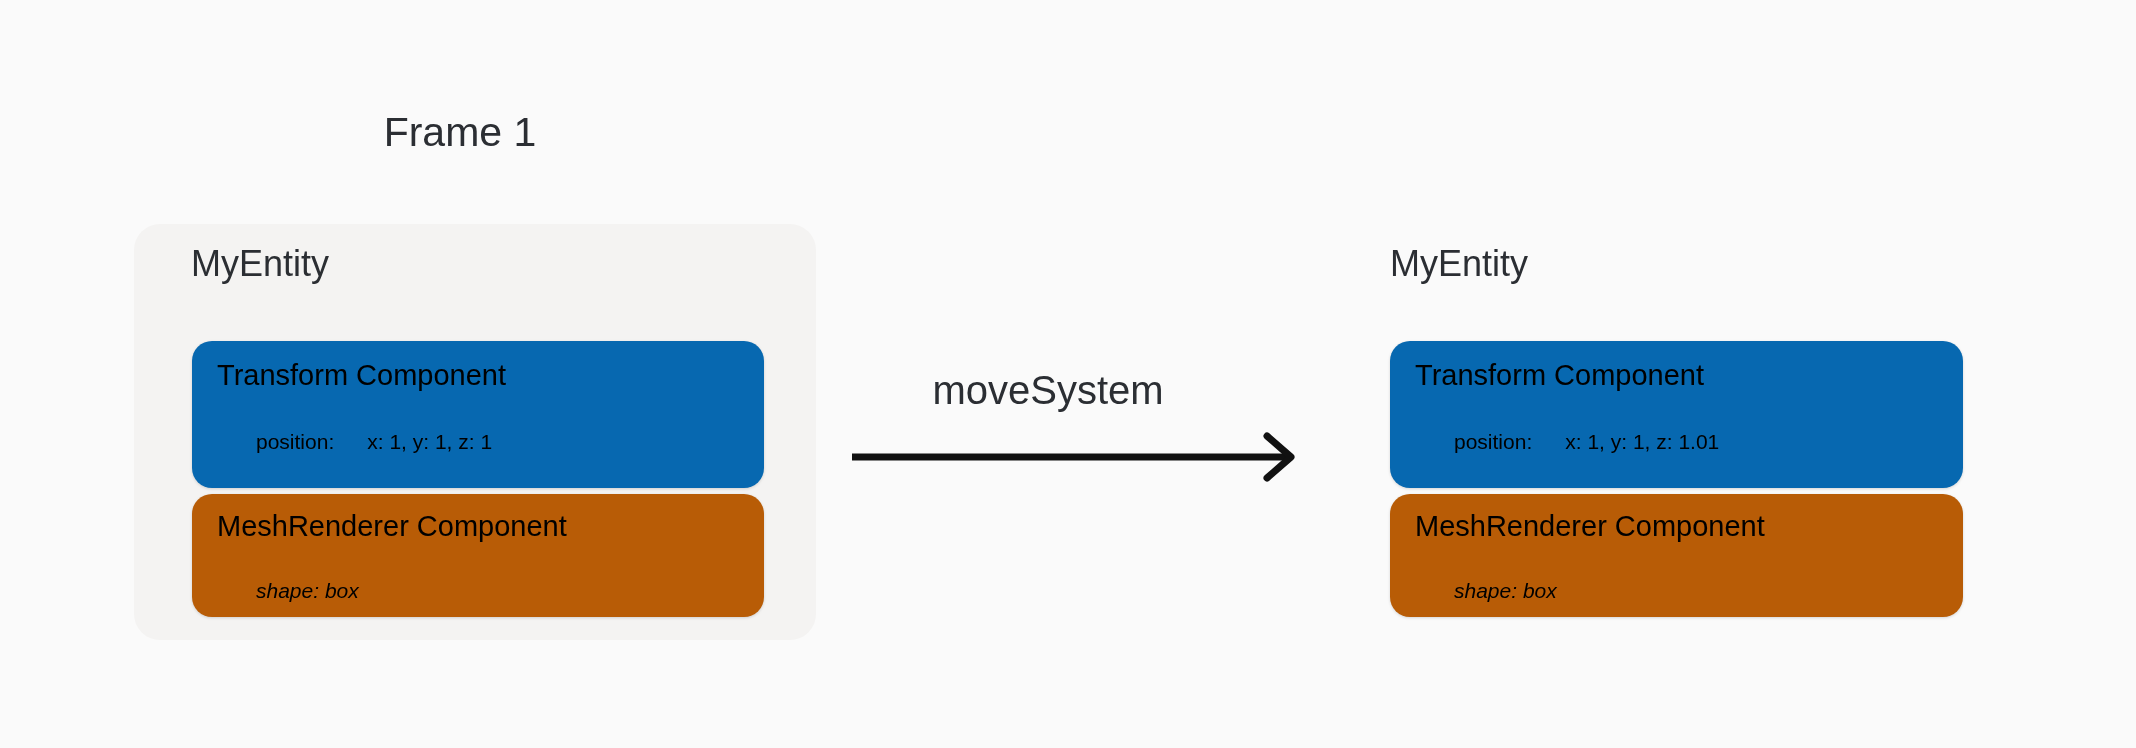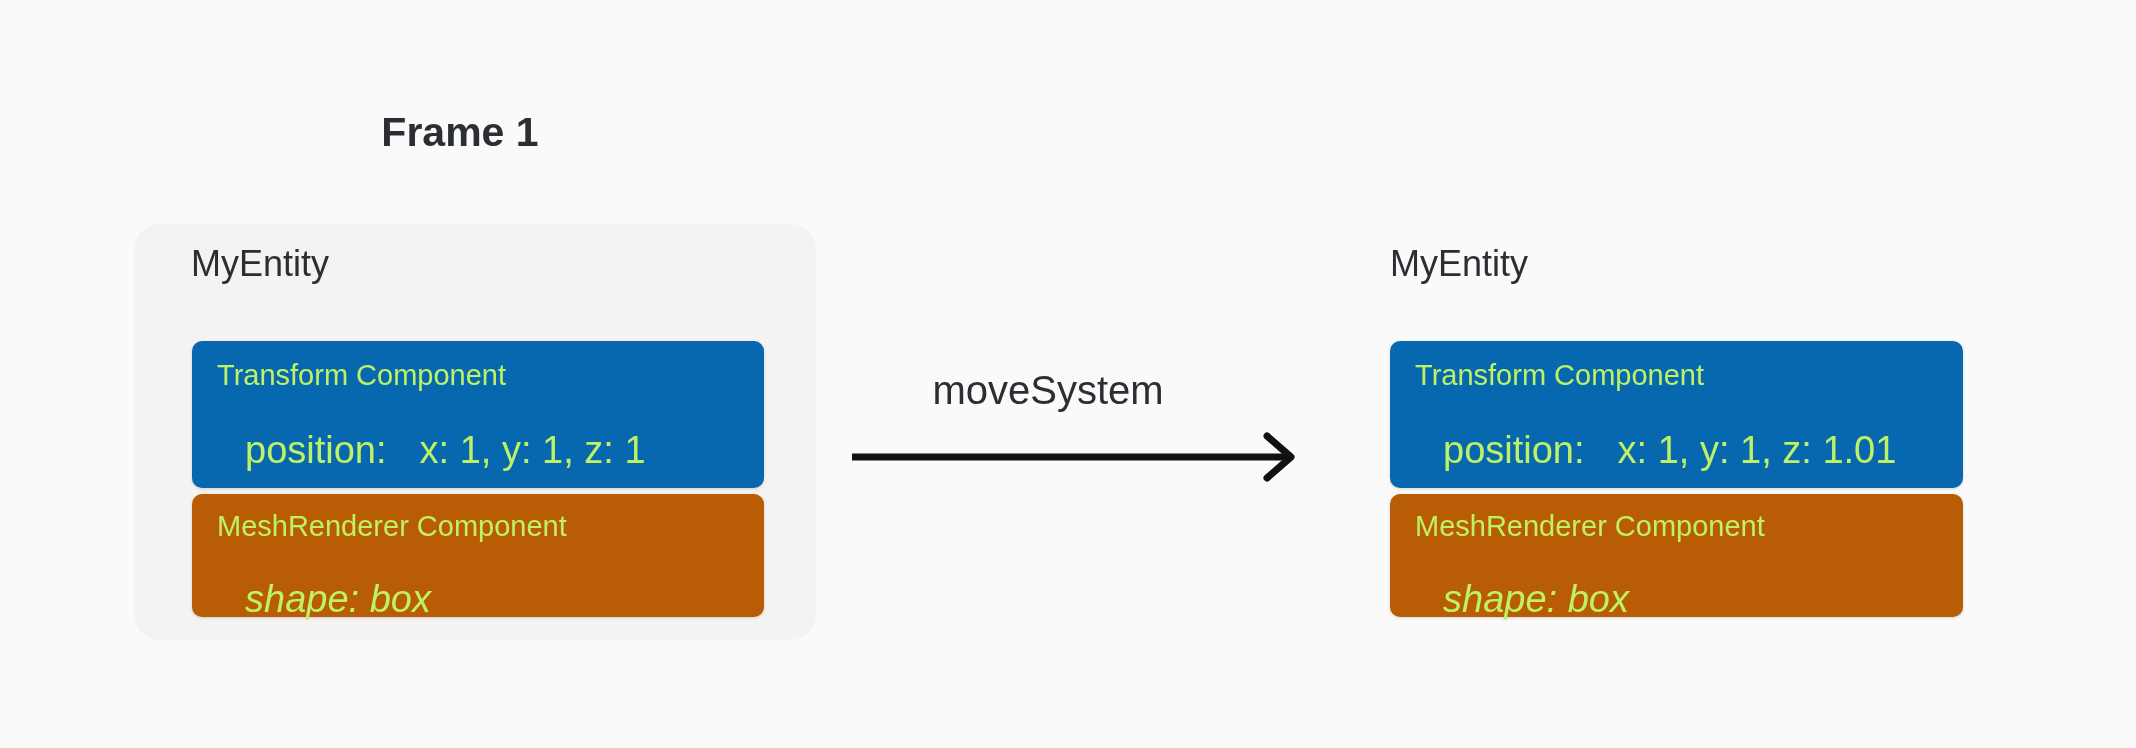--- a/index.html
+++ b/index.html
@@ -16,21 +16,21 @@
     color: #2b2e33;
     overflow: hidden;
   }
   .frame-title {
     position: absolute;
     top: 110px;
     width: 400px;
     text-align: center;
     font-size: 41px;
     line-height: 1.1;
-    font-weight: 700;
+    font-weight: 400;
   }
   #frame1-title { left: 260px; }
   #frame2-title { left: 1452px; }
 
   .entity-card {
     position: absolute;
     left: 134px;
     top: 224px;
     width: 682px;
     height: 416px;
@@ -43,43 +43,43 @@
     font-size: 36px;
     line-height: 1.1;
     font-weight: 400;
   }
   #entity-name-left  { left: 191px; }
   #entity-name-right { left: 1390px; }
 
   .component {
     position: absolute;
     width: 572px;
-    border-radius: 10px;
-    color: #bef264;
+    border-radius: 20px;
+    color: #000000;
     box-shadow: 0 1px 3px rgba(0,0,0,0.15);
   }
   .component.transform { top: 341px; height: 147px; background: #0768b0; }
   .component.mesh      { top: 494px; height: 123px; background: #b85c06; }
   .component.left  { left: 192px; }
   .component.right { left: 1390px; width: 573px; }
 
   .component .comp-title {
     position: absolute;
     left: 25px;
     font-size: 29px;
     line-height: 1.1;
     white-space: nowrap;
   }
   .component.transform .comp-title { top: 19px; }
   .component.mesh      .comp-title { top: 17px; }
 
   .component .comp-prop {
     position: absolute;
-    left: 53px;
-    font-size: 38px;
+    left: 64px;
+    font-size: 21px;
     line-height: 1.1;
     white-space: nowrap;
   }
   .component.transform .comp-prop { top: 89px; }
   .component.mesh      .comp-prop { top: 85px; font-style: italic; }
   .prop-value { margin-left: 33px; }
 
   .arrow-svg {
     position: absolute;
     left: 840px;

